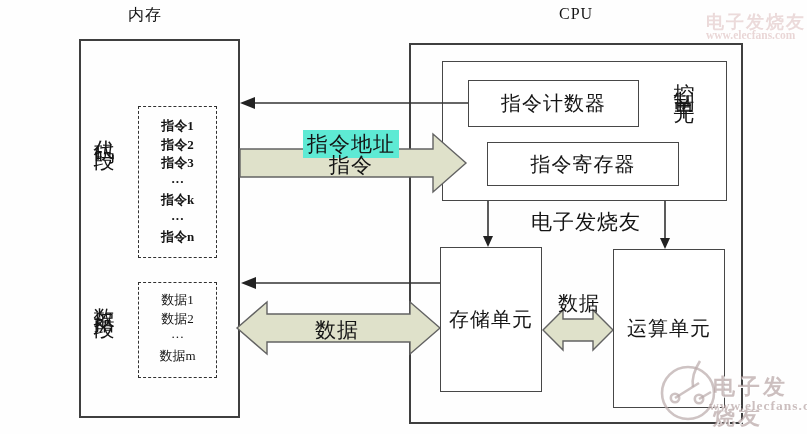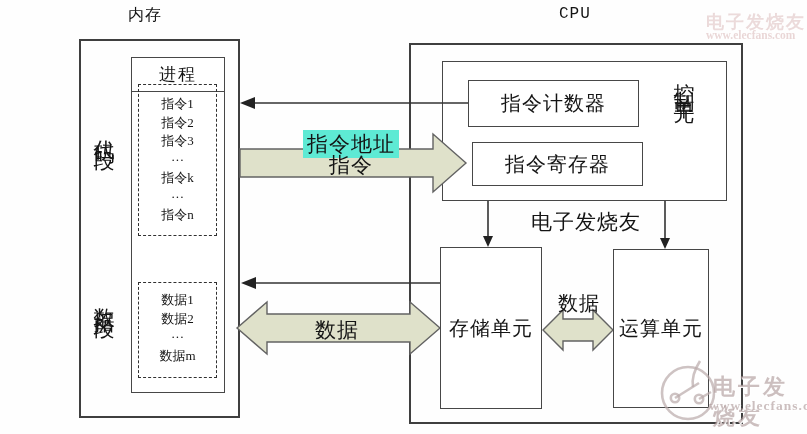--- a/index.html
+++ b/index.html
@@ -31,53 +31,50 @@
     color:rgba(205,160,160,0.38);text-shadow:1px 1px 0 rgba(255,255,255,0.9);}
   .wm-url-top{left:706px;top:29px;font-size:11.5px;
     color:rgba(205,160,160,0.42);text-shadow:1px 1px 0 rgba(255,255,255,0.9);}
 </style>
 </head>
 <body>
 
 <div id="stage">
 
   <div class="title" style="left:128px;top:5px;">内存</div>
-  <div class="title" style="left:559px;top:5px;font-family:Liberation Mono, monospace;">CPU</div>
+  <div class="title" style="left:559px;top:5px;">CPU</div>
 
   <div class="box" style="left:79px;top:39px;width:161px;height:379px;"></div>
 
   <div class="v-label" style="left:90px;top:123px;">代码段</div>
   <div class="v-label" style="left:90px;top:291px;">数据段</div>
 
-  <div class="box inner" style="left:131px;top:57px;width:94px;height:336px;z-index:1;">
-    <div class="header-cell">进程</div>
-  </div>
 
-  <div class="dashedbox listing" style="left:138px;top:84px;width:79px;height:152px;padding-top:10px;"><div>指令1</div><div>指令2</div><div>指令3</div><div>···</div><div>指令k</div><div>···</div><div>指令n</div></div>
+  <div class="dashedbox listing" style="left:138px;top:106px;width:79px;height:152px;padding-top:10px;font-weight:bold;"><div>指令1</div><div>指令2</div><div>指令3</div><div>···</div><div>指令k</div><div>···</div><div>指令n</div></div>
 
   <div class="dashedbox listing" style="left:138px;top:282px;width:79px;height:96px;padding-top:8px;font-family:Liberation Serif, serif;"><div>数据1</div><div>数据2</div><div>···</div><div>数据m</div></div>
 
   <div class="box" style="left:409px;top:43px;width:334px;height:381px;"></div>
 
   <div class="box inner" style="left:442px;top:61px;width:285px;height:140px;"></div>
   <div class="v-label" style="left:670px;top:67px;letter-spacing:7px;">控制单元</div>
 
   <div class="box inner" style="left:468px;top:80px;width:171px;height:47px;z-index:2;">
     <div class="unit-label">指令计数器</div>
   </div>
 
-  <div class="box inner" style="left:472px;top:142px;width:171px;height:44px;z-index:4;">
+  <div class="box inner" style="left:487px;top:142px;width:192px;height:44px;z-index:4;">
     <div class="unit-label">指令寄存器</div>
   </div>
 
-  <div class="box inner" style="left:440px;top:247px;width:102px;height:162px;z-index:4;font-family:Liberation Mono, monospace;">
+  <div class="box inner" style="left:440px;top:247px;width:102px;height:145px;z-index:4;font-family:Liberation Mono, monospace;">
     <div class="unit-label">存储单元</div>
   </div>
 
-  <div class="box inner" style="left:613px;top:249px;width:96px;height:159px;z-index:4;">
+  <div class="box inner" style="left:613px;top:249px;width:112px;height:159px;z-index:4;">
     <div class="unit-label">运算单元</div>
   </div>
 
   <svg id="arrow-svg" width="807" height="434" viewBox="0 0 807 434">
 
     <g>
       <line x1="468" y1="103" x2="253" y2="103" stroke="#333" stroke-width="1.6"></line>
       <polygon points="240,103 255,97 255,109" fill="#222"></polygon>
     </g>
 

